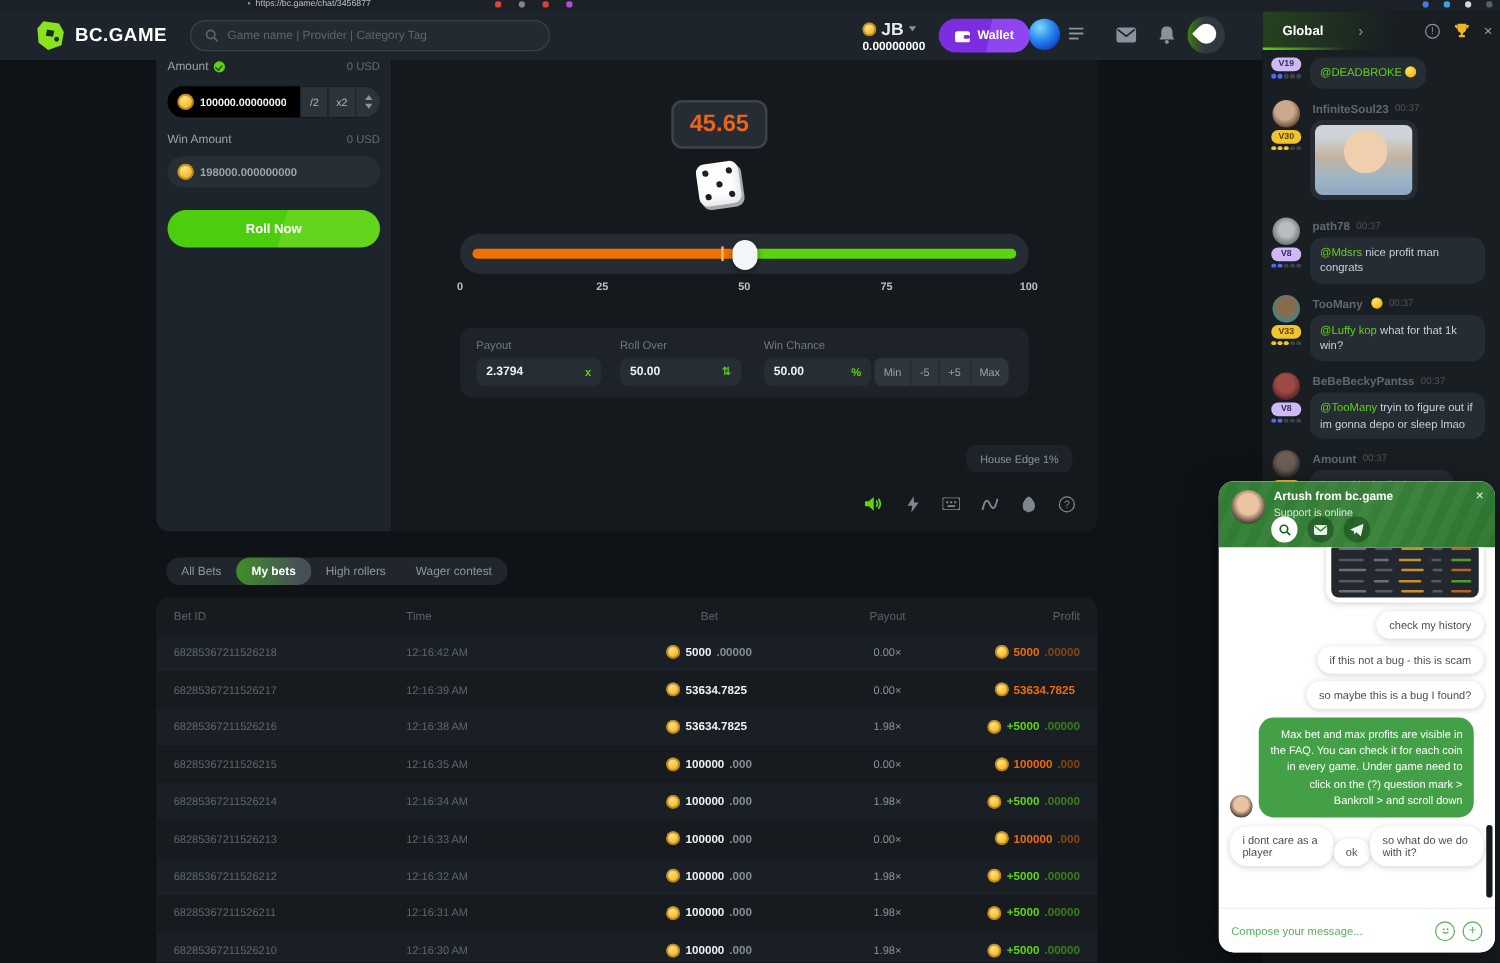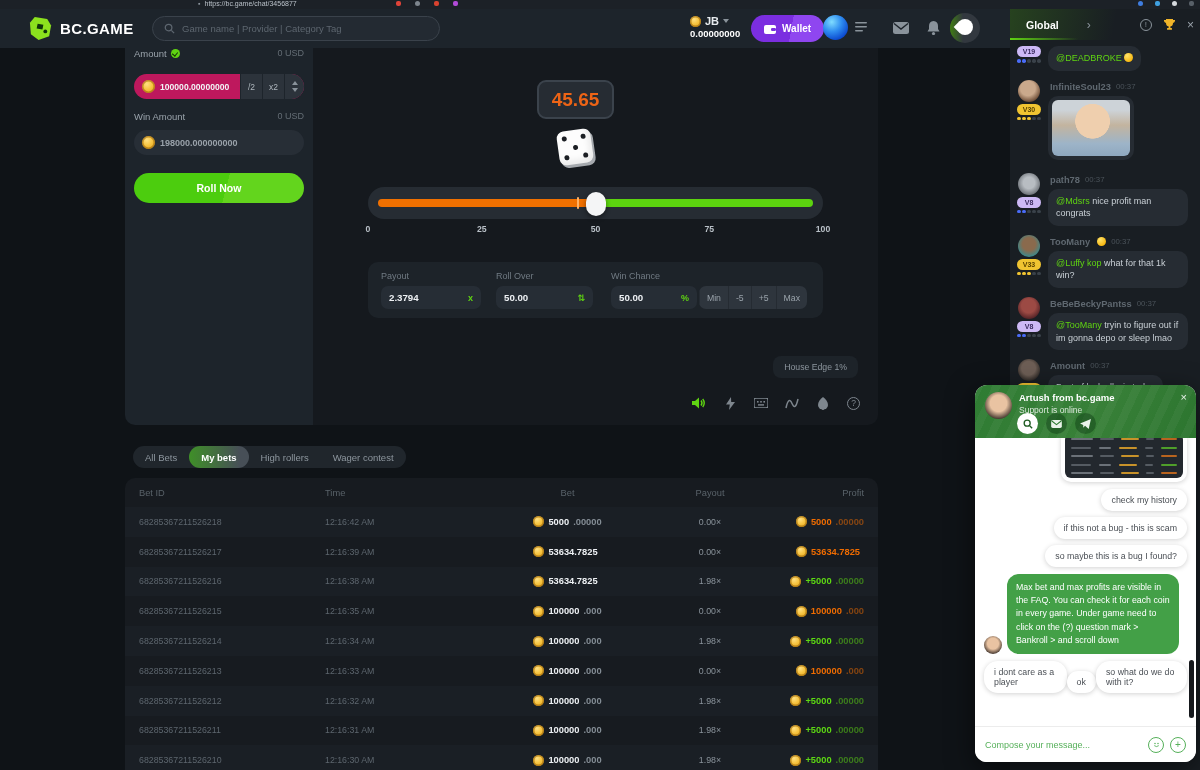--- a/index.html
+++ b/index.html
@@ -21,21 +21,21 @@
   .logo{display:flex;align-items:center;gap:7px;margin-left:28px;}
   .logo-mark{width:25px;height:25px;}
   .logo-text{color:#fff;font-weight:800;font-size:15px;letter-spacing:.4px;}
   .search{position:absolute;left:152px;top:7px;width:288px;height:25px;border:1px solid #3a424b;
     border-radius:13px;background:#232a32;display:flex;align-items:center;gap:7px;padding:0 11px;}
   .search input{background:transparent;border:0;outline:0;color:#cdd3d9;font-size:9.5px;width:230px;
     font-family:inherit;}
   .search input::placeholder{color:#5d666f;}
   .cur{position:absolute;left:690px;top:6px;display:flex;flex-direction:column;gap:1px;}
   .cur-top{display:flex;align-items:center;gap:4px;}
-  .cur-code{color:#e8ecef;font-size:11px;font-weight:700;}
+  .cur-code{color:#e8ecef;font-size:14px;font-weight:700;}
   .caret{width:0;height:0;border-left:3px solid transparent;border-right:3px solid transparent;
     border-top:4px solid #8a939b;}
   .cur-bal{color:#fff;font-size:9.5px;font-weight:700;}
   .wallet-btn{position:absolute;left:751px;top:6px;height:27px;padding:0 13px;border-radius:14px;
     background:linear-gradient(100deg,#7b2ee0 55%,#8f46f0 55%);color:#fff;font-size:10px;font-weight:700;
     display:flex;align-items:center;gap:6px;border:0;cursor:pointer;font-family:inherit;}
   .avatar-sphere{position:absolute;left:823px;top:6px;width:25px;height:25px;border-radius:50%;
     background:radial-gradient(circle at 35% 28%,#7fdcff 0%,#2f8df0 40%,#0c4bd0 75%,#062a80 100%);}
   .hamb{position:absolute;left:855px;top:13px;width:12px;height:10px;color:#8a939b;}
   .hicon{position:absolute;top:12px;width:16px;height:14px;color:#8a939b;}
@@ -48,21 +48,21 @@
 
   
   .bet-panel{position:absolute;left:125px;top:48px;width:188px;height:377px;background:#1d242b;
     border-radius:0 0 0 10px;padding:0 9px;overflow:hidden;}
   .lblrow{display:flex;justify-content:space-between;align-items:center;height:16px;margin-top:-3px;}
   .lbl{color:#9aa3ab;font-size:9.5px;display:flex;align-items:center;gap:4px;}
   .lbl-usd{color:#646d75;font-size:9px;}
   .ico-check{width:9px;height:9px;border-radius:50%;background:#5fd312;display:inline-block;position:relative;}
   .ico-check::after{content:"";position:absolute;left:2.5px;top:2px;width:3px;height:4px;
     border:solid #143305;border-width:0 1.5px 1.5px 0;transform:rotate(40deg);}
-  .amt-group{display:flex;height:25px;margin-top:13px;border-radius:13px;overflow:hidden;background:#be185d;}
+  .amt-group{display:flex;height:25px;margin-top:8px;border-radius:13px;overflow:hidden;background:#000000;}
   .amt-val{flex:1;display:flex;align-items:center;gap:5px;padding-left:8px;min-width:0;}
   .amt-val b{color:#f2f5f7;font-size:8.6px;font-weight:700;white-space:nowrap;overflow:hidden;}
   .amt-btn{width:22px;display:flex;align-items:center;justify-content:center;color:#aeb6bd;
     font-size:8.5px;background:#2c333b;border-left:1px solid #1d242b;cursor:pointer;}
   .stepper{width:20px;display:flex;flex-direction:column;align-items:center;justify-content:center;gap:3px;
     background:#2c333b;border-left:1px solid #1d242b;cursor:pointer;}
   .tri-up{width:0;height:0;border-left:3px solid transparent;border-right:3px solid transparent;
     border-bottom:4px solid #8a939b;}
   .tri-dn{width:0;height:0;border-left:3px solid transparent;border-right:3px solid transparent;
     border-top:4px solid #8a939b;}
@@ -214,21 +214,21 @@
   .shot-bubble{align-self:flex-end;background:#fff;box-shadow:0 1px 5px rgba(0,0,0,.18);
     border-radius:10px;padding:4px;margin:-14px 0 4px 0;}
   .shot{width:118px;height:44px;background:#23282e;border-radius:6px;padding:4px 6px;
     display:flex;flex-direction:column;justify-content:space-between;}
   .shot-row{display:flex;justify-content:space-between;align-items:center;}
   .shot-row i{display:block;height:2px;border-radius:1px;}
   .agent-row{display:flex;align-items:flex-end;gap:5px;margin:4px 0;}
   .agent-av{width:18px;height:18px;border-radius:50%;flex:0 0 18px;
     background:radial-gradient(circle at 50% 42%,#e9c3a2 0 40%,#3a2e28 78%);}
   .sb-agent{background:#43a047;color:#fff;border-radius:12px;padding:7px 9px;font-size:8.8px;
-    line-height:1.5;max-width:172px;}
+    line-height:1.5;max-width:172px;text-align:right;}
   .sup-scroll{position:absolute;right:2px;bottom:8px;width:5px;height:58px;border-radius:3px;background:#15181c;}
   .compose{flex:0 0 36px;border-top:1px solid #ececec;display:flex;align-items:center;
     padding:0 10px;gap:6px;background:#fff;}
   .compose input{flex:1;border:0;outline:0;font-size:9px;color:#3c9440;font-family:inherit;}
   .compose input::placeholder{color:#56b05a;}
   .cmp-ic{width:16px;height:16px;border:1.3px solid #56b05a;border-radius:50%;color:#56b05a;
     display:flex;align-items:center;justify-content:center;font-size:10px;cursor:pointer;flex:0 0 16px;}
   svg{display:block;}
 </style>
 </head>

